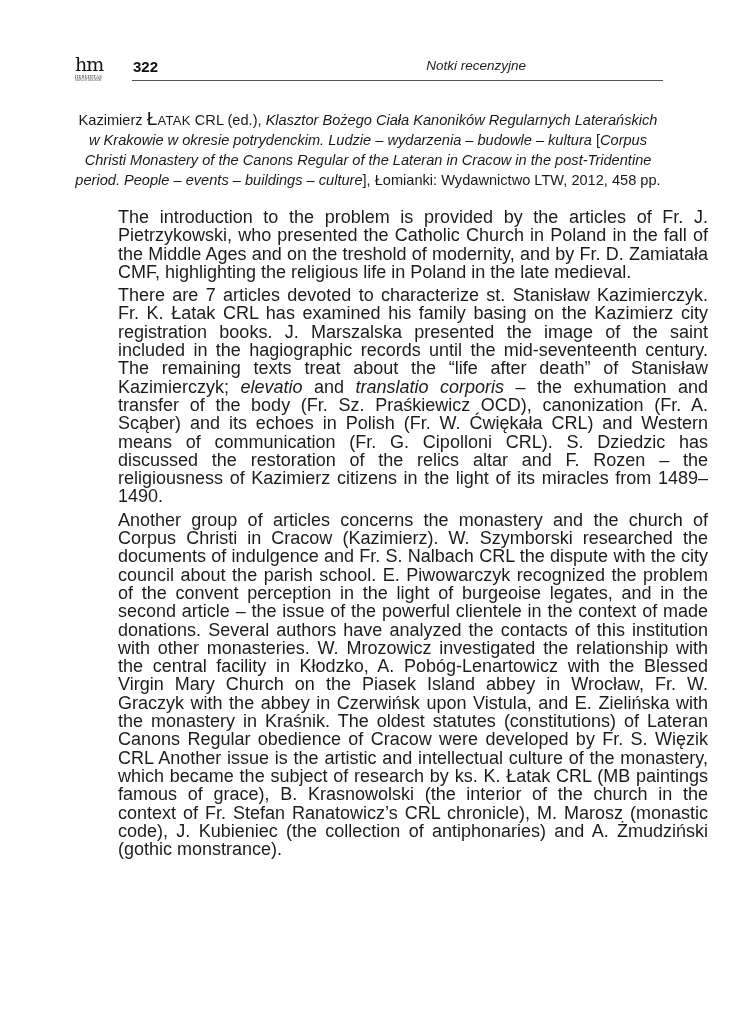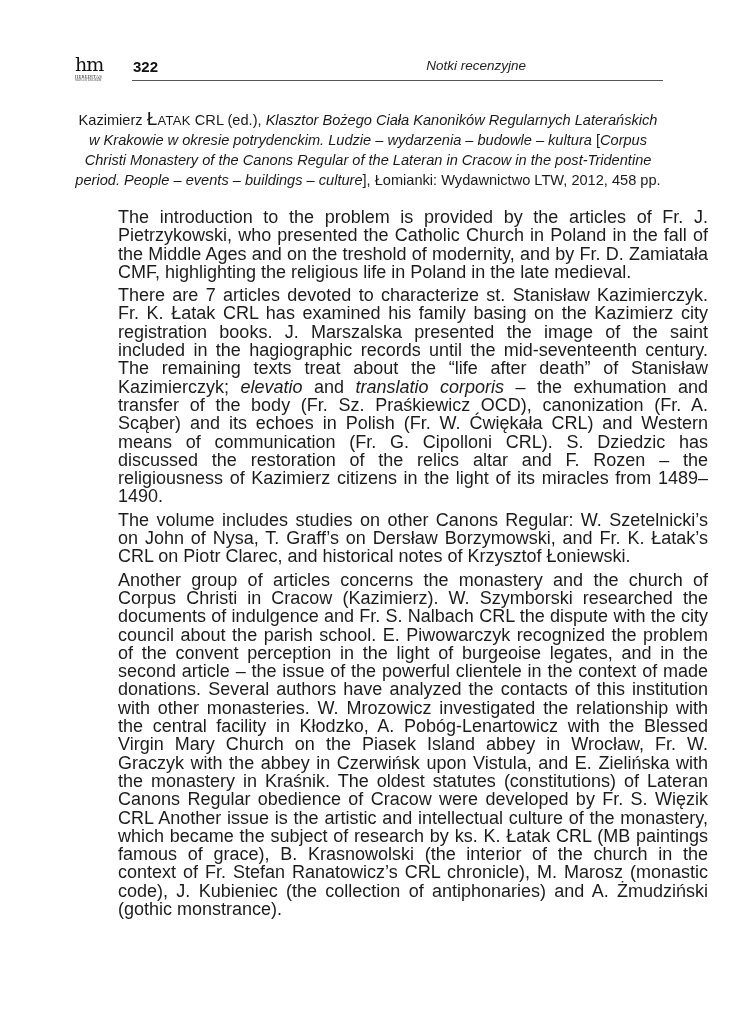--- a/index.html
+++ b/index.html
@@ -49,18 +49,17 @@
 
   <div class="page-num">322</div>
   <div class="running-head">Notki recenzyjne</div>
   <div class="rule"></div>
 
   <div class="citation"><span>Kazimierz </span><span class="sc">Łatak</span><span> CRL (ed.), </span><span class="it">Klasztor Bożego Ciała Kanoników Regularnych Laterańskich w Krakowie w okresie potrydenckim. Ludzie – wydarzenia – budowle – kultura</span><span> [</span><span class="it">Corpus Christi Monastery of the Canons Regular of the Lateran in Cracow in the post-Tridentine period. People – events – buildings – culture</span><span>], Łomianki: Wydawnictwo LTW, 2012, 458 pp.</span></div>
 
   <div class="body-text">
     <p>The introduction to the problem is provided by the articles of  Fr. J. Pietrzykowski, who presented the Catholic Church in Poland in the fall of the Middle Ages and on the treshold of  modernity, and by Fr. D. Zamiatała CMF, highlighting the religious life in Poland in the late medieval.</p>
     <p><span>There are 7 articles devoted to characterize st. Stanisław Kazimierczyk. Fr. K. Łatak CRL has examined his family basing on the Kazimierz city registration books. J. Marszalska presented the image of the saint included in the hagiographic records until the mid-seventeenth century. The remaining texts treat about the “life after death” of Stanisław Kazimierczyk; </span><em>elevatio</em><span> and </span><em>translatio corporis</em><span> – the exhumation and transfer of the body (Fr. Sz. Praśkiewicz OCD), canonization (Fr. A. Scąber) and its echoes in Polish (Fr. W. Ćwiękała CRL) and Western means of communication (Fr. G. Cipolloni CRL). S. Dziedzic has discussed the restoration of the relics altar and F. Rozen – the  religiousness of Kazimierz citizens in the light of its miracles from 1489–1490.</span></p>
-    <p>The volume includes studies on other Canons Regular: W. Szetelnicki’s on John of Nysa, T. Graff’s on Dersław Borzymowski, and Fr. K. Łatak’s CRL on Piotr Clarec, and historical notes of Krzysztof Łoniewski.</p>
     <p>Another group of articles concerns the monastery and the church of Corpus Christi in Cracow (Kazimierz). W. Szymborski researched the documents of indulgence and Fr. S. Nalbach CRL the dispute with the city council about the parish school. E. Piwowarczyk recognized the problem of the convent perception in the light of burgeoise legates, and in the second article – the issue of the powerful clientele in the context of made donations. Several authors have analyzed the contacts of this institution with other monasteries. W. Mrozowicz investigated the relationship with the central facility in Kłodzko, A. Pobóg-Lenartowicz with the Blessed Virgin Mary Church on the Piasek Island abbey in Wrocław, Fr. W. Graczyk with the abbey in Czerwińsk upon Vistula, and E. Zielińska with the monastery in Kraśnik. The oldest statutes (constitutions) of Lateran Canons Regular obedience of Cracow were developed by Fr. S. Więzik CRL Another issue is the artistic and intellectual culture of the monastery, which became the subject of research by ks. K. Łatak CRL (MB paintings famous of grace), B. Krasnowolski (the interior of the church in the context of  Fr. Stefan Ranatowicz’s CRL chronicle), M. Marosz (monastic code), J. Kubieniec (the collection of antiphonaries) and A. Żmudziński (gothic monstrance).</p>
   </div>
 
 
 </div>
 
 </body></html>

